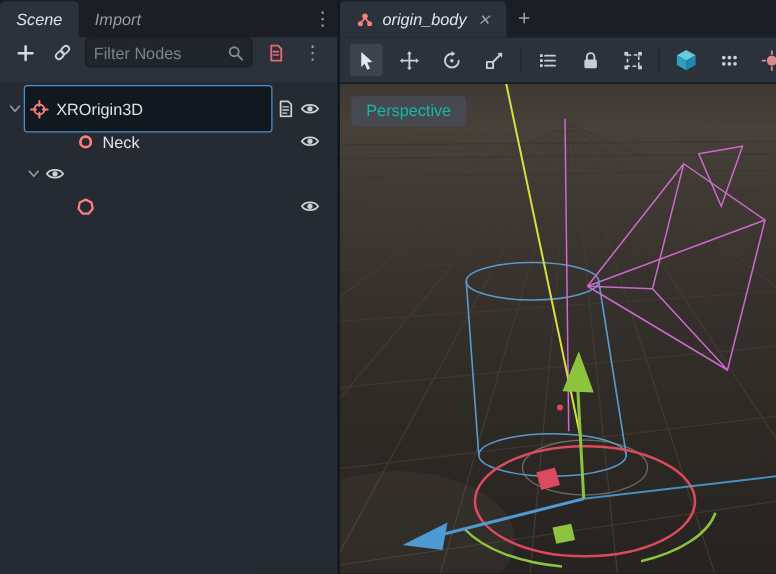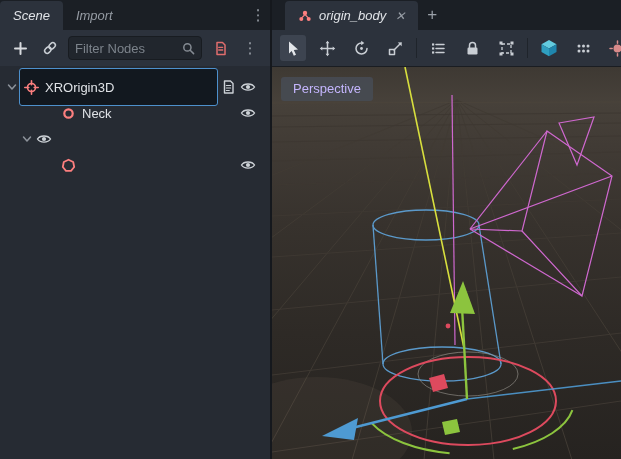--- a/index.html
+++ b/index.html
@@ -22,21 +22,21 @@
   .tab {
     display:flex; align-items:center; gap:6px; padding:0 13px;
     color:#969ca4; cursor:default; border-radius:4px 4px 0 0; margin-top:1px;font-style:italic;
   }
   .tab.active { background:#2c323c; color:#e0e3e7; }
   .tabbar-menu {
     margin-left:auto; width:24px; display:flex; align-items:center; justify-content:center;
     color:#9aa0a8; font-size:15px;
   }
   .scene-toolbar {
-    height:36px; background:#2c323c; display:flex; align-items:center;
+    height:36px; background:#2c323c; display:flex; 
     gap:6px; padding:0 8px; flex-shrink:0;
   }
   .tool-btn {
     width:24px; height:24px; display:flex; align-items:center; justify-content:center;
     border-radius:3px; flex-shrink:0;
   }
   .filter-box {
     flex:1; height:24px; background:#21262d; border:1px solid #181c21;
     border-radius:4px; display:flex; align-items:center; padding:0 6px; min-width:0;
   }
@@ -83,21 +83,21 @@
     background: linear-gradient(180deg,
       #3e3933 0%, #47413a 9%, #413b35 20%, #373California 0%,
       #37322d 40%, #2e2a26 68%, #262320 100%);
     background: linear-gradient(180deg,
       #3e3933 0%, #47413a 9%, #413b35 20%,
       #37322d 40%, #2e2a26 68%, #262320 100%);
   }
   .viewport svg.scene3d { position:absolute; inset:0; display:block; }
   .perspective-btn {
     position:absolute; top:10px; left:9px; z-index:2;
-    background:rgba(70,75,82,0.92); color:#c4b5fd;
+    background:rgba(70,75,82,0.92); color:#14b8a6;
     padding:4px 12px 5px; border-radius:3px; font-size:13px;
     display:flex; align-items:center; gap:6px;
   }
   .icon-stroke { stroke:#c9ced4; fill:none; stroke-width:1.5; stroke-linecap:round; stroke-linejoin:round; }
   .icon-fill { fill:#c9ced4; }
 </style>
 </head>
 <body>
 
 <div class="app">
@@ -221,21 +221,21 @@
           </svg>
         </div>
       </div>
 
     </div>
   </div>
 
   <div class="right">
 
     <div class="tabbar">
-      <div class="tab active scene-tab" style="margin-left:13px;">
+      <div class="tab active scene-tab" style="margin-left:0;">
         <svg width="14" height="14" viewBox="0 0 14 14">
           <circle cx="7" cy="4" r="2.2" fill="#fc7f7f"></circle>
           <circle cx="3.3" cy="10" r="2" fill="#fc7f7f"></circle>
           <circle cx="10.7" cy="10" r="2" fill="#fc7f7f"></circle>
           <path d="M7 5.5 4 8.7M7 5.5l3 3.2" stroke="#fc7f7f" stroke-width="1.2"></path>
         </svg>
         <span>origin_body</span>
         <span class="tab-close">✕</span>
       </div>
       <div class="tab-plus">+</div>

